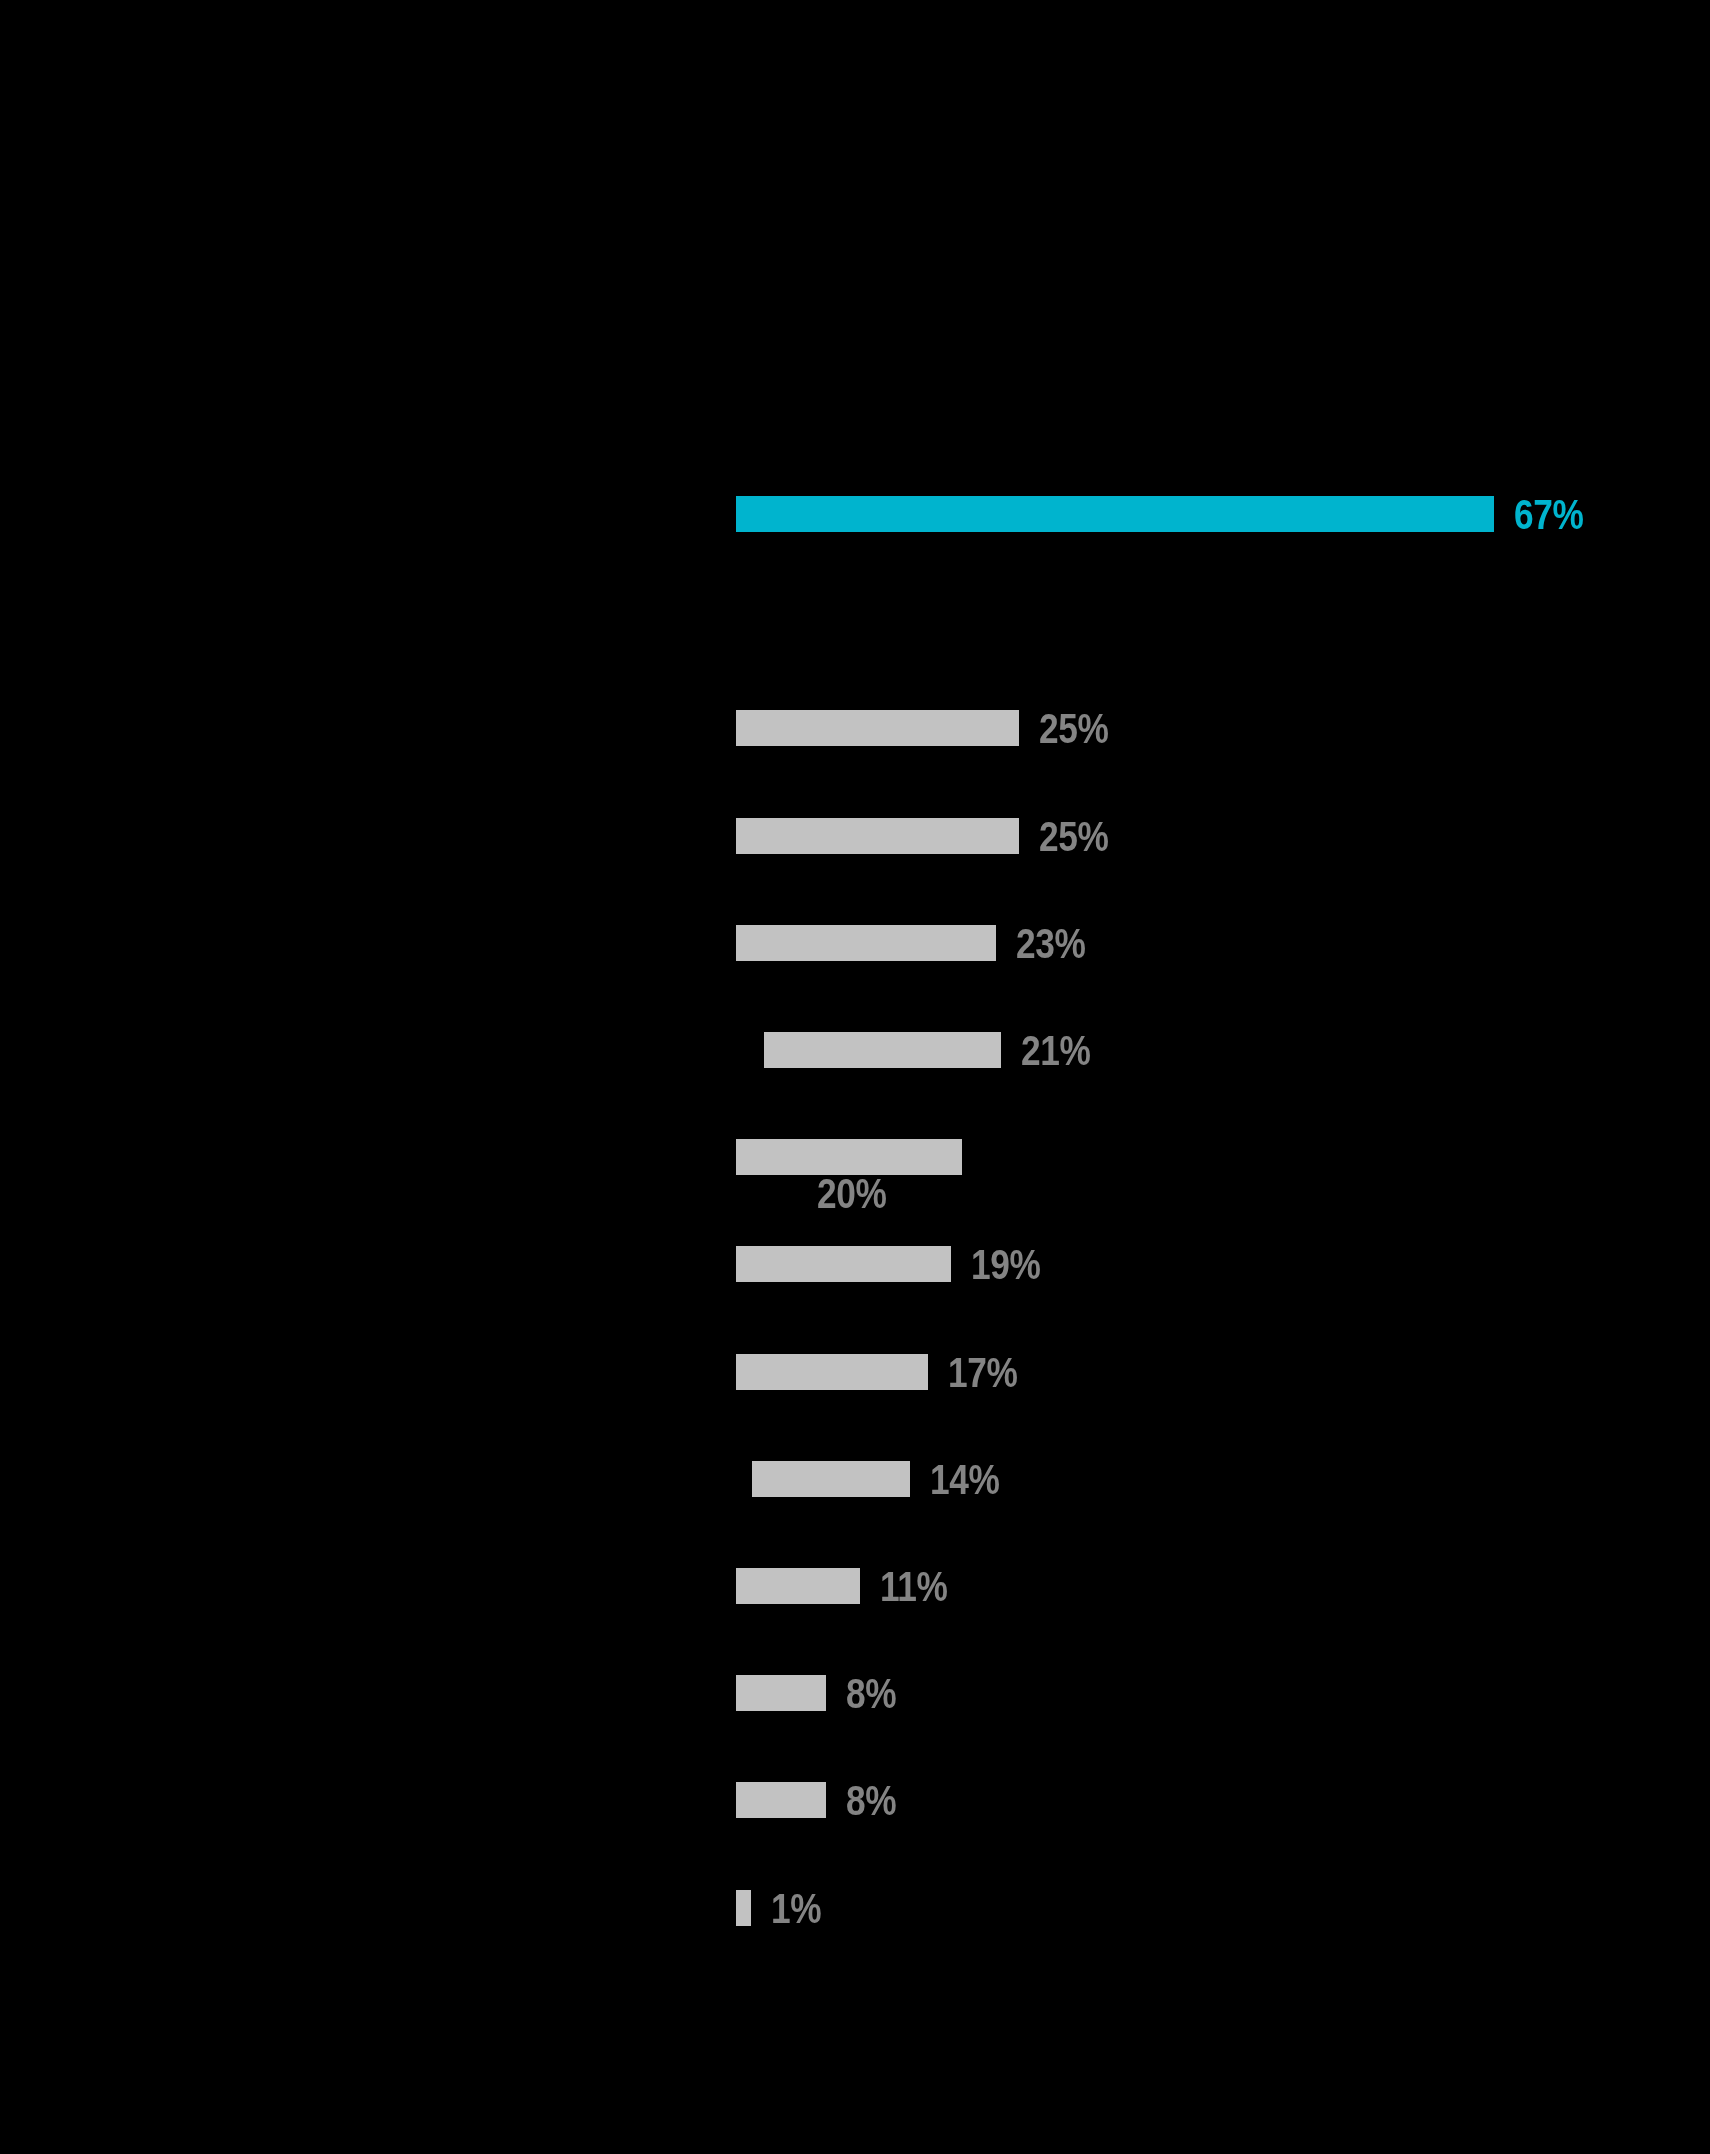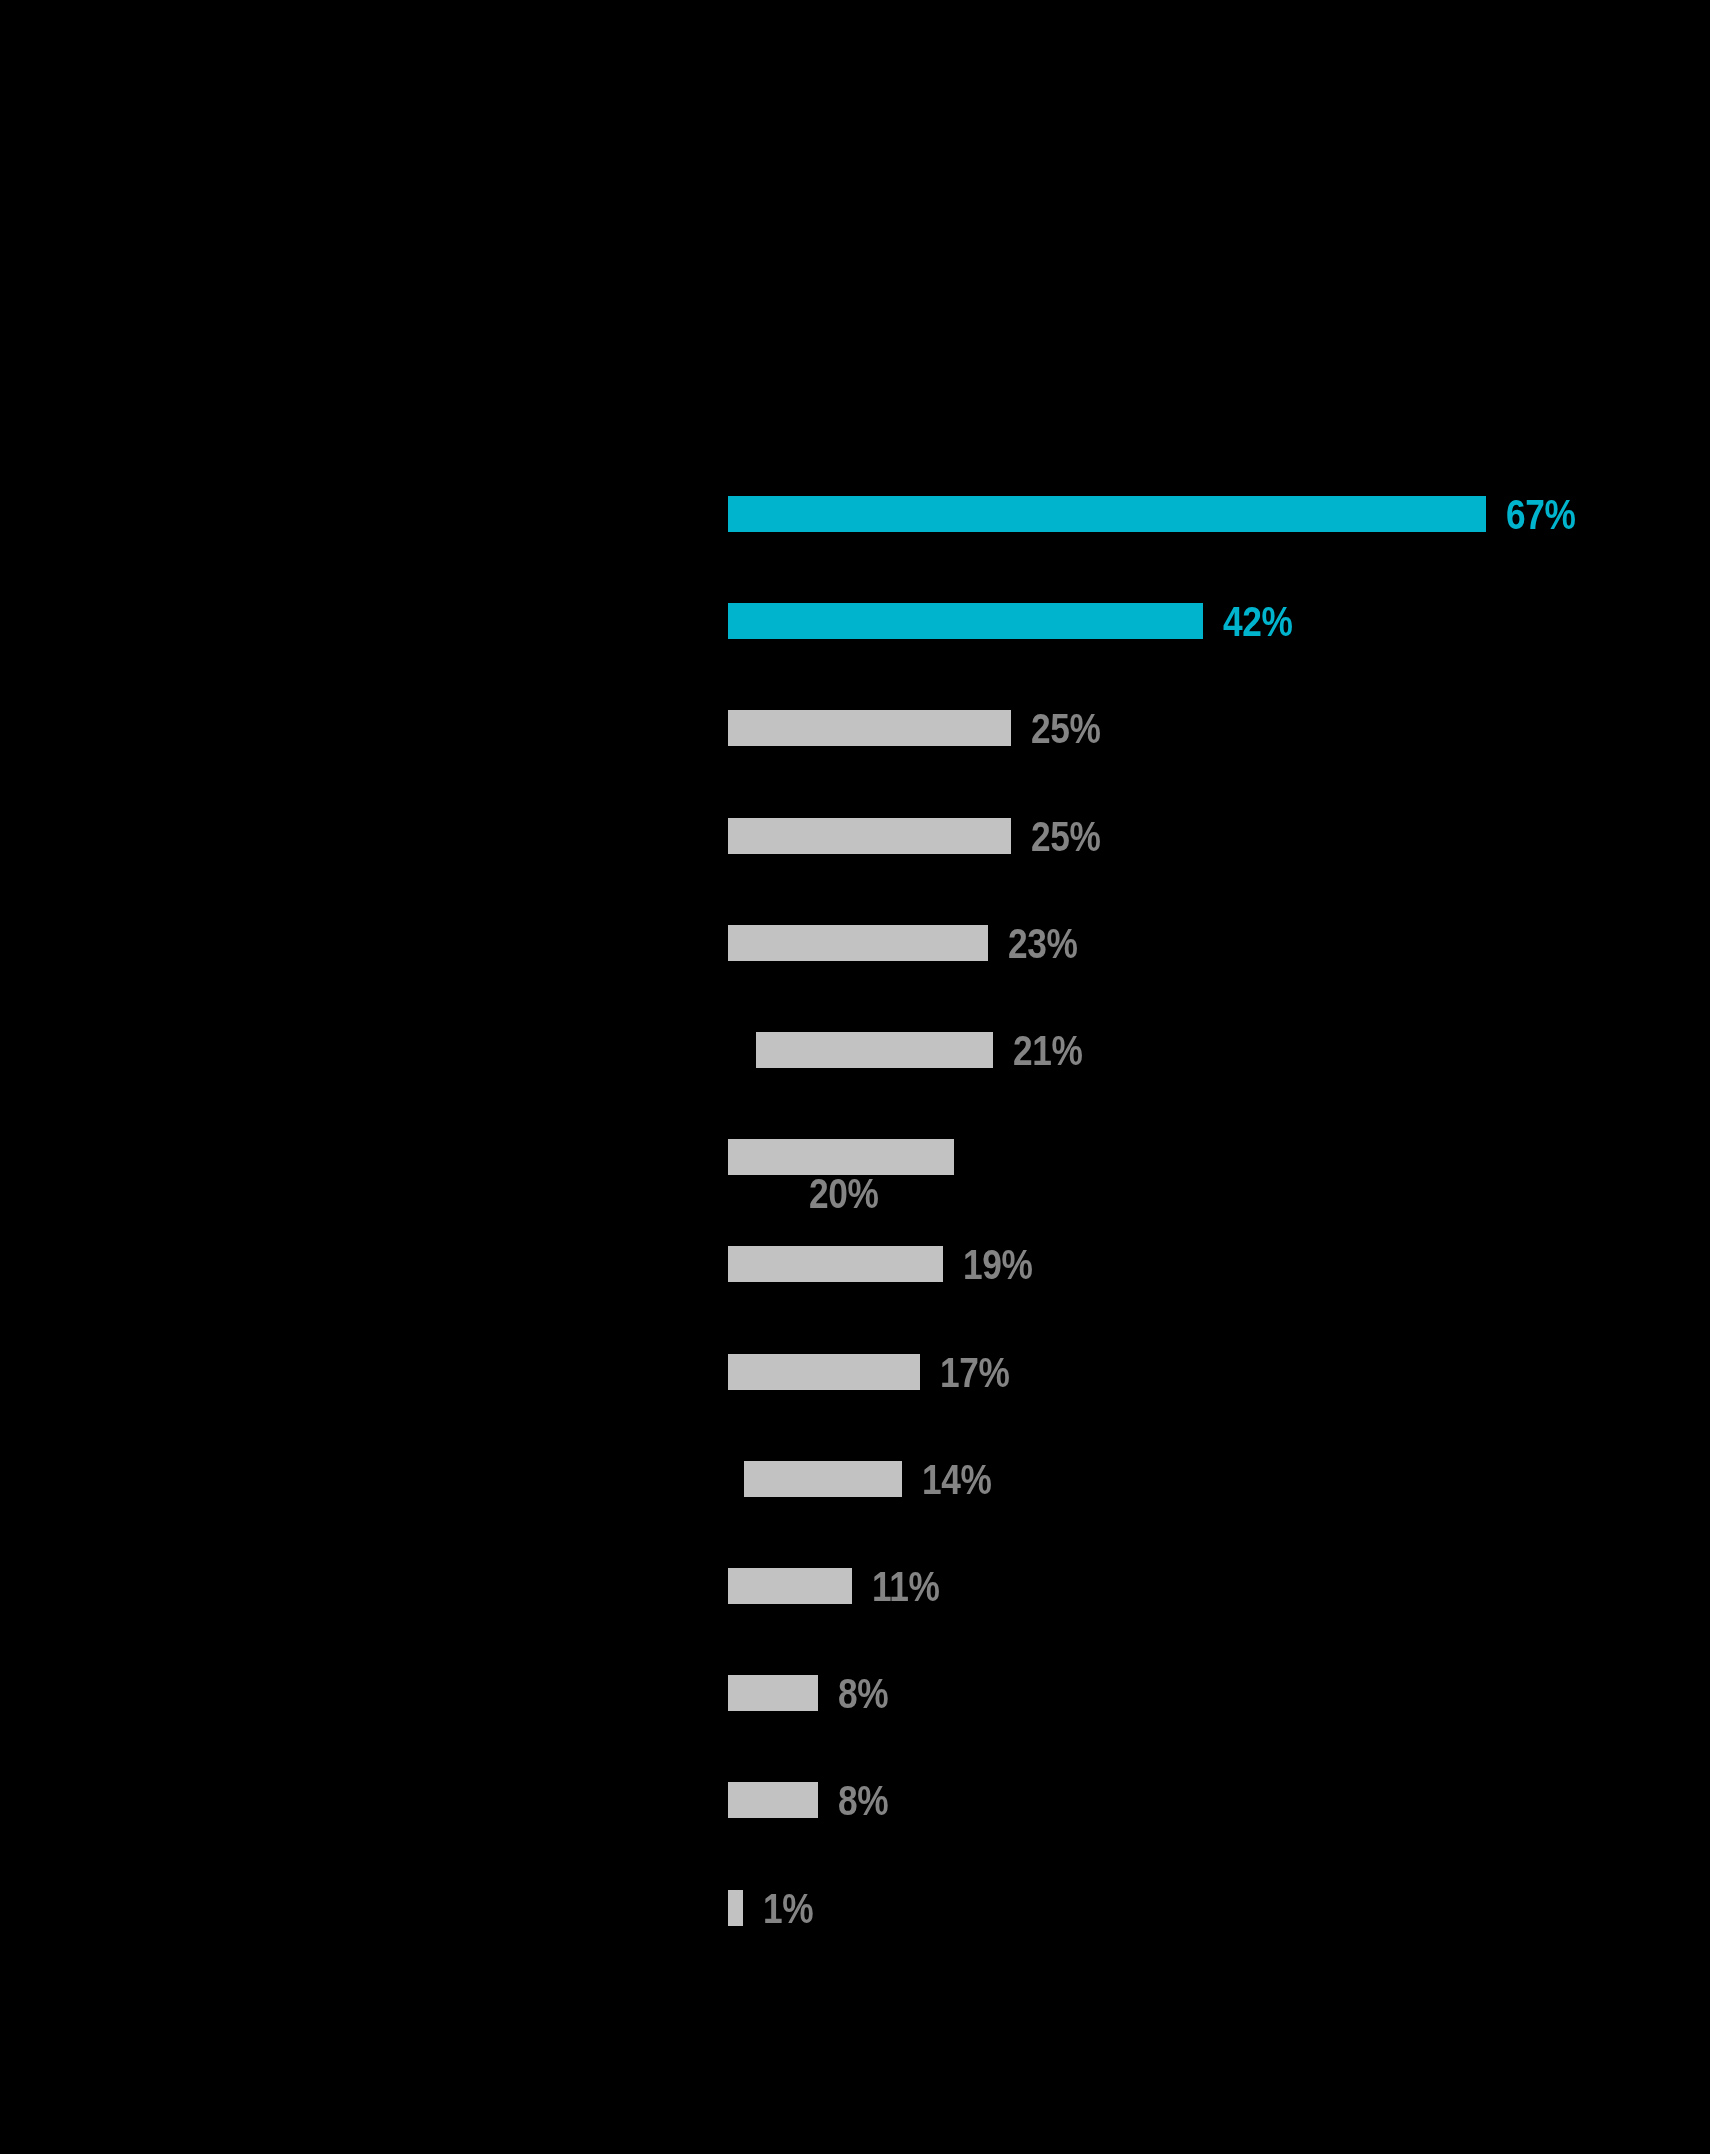--- a/index.html
+++ b/index.html
@@ -29,21 +29,21 @@
   #plot-area {
     position: absolute;
     left: 728px;
     top: 496px;
     width: 982px;
     height: 1465px;
   }
 
   .bar-row {
     position: absolute;
-    left: 0;
+    left: 8px;
     height: 36px;
     display: flex;
     flex-direction: row;
     align-items: center;
     white-space: nowrap;
   }
 
   .bar-rect {
     height: 36px;
     flex: 0 0 auto;
@@ -70,24 +70,20 @@
   .muted .bar-value-label { color: #848484; }
 </style>
 </head>
 <body>
 
 <div id="chart-canvas">
   <div id="plot-area">
       <div class="bar-row accent" style="top: 0px;">
         <div class="bar-rect" aria-label="67%" style="width: 758px;"></div>
         <div class="bar-value-label">67%</div>
-      </div>
-      <div class="bar-row accent" style="top: 107px;">
-        <div class="bar-rect" aria-label="42%" style="width: 475px;"></div>
-        <div class="bar-value-label">42%</div>
       </div>
       <div class="bar-row muted" style="top: 214px;">
         <div class="bar-rect" aria-label="25%" style="width: 283px;"></div>
         <div class="bar-value-label">25%</div>
       </div>
       <div class="bar-row muted" style="top: 322px;">
         <div class="bar-rect" aria-label="25%" style="width: 283px;"></div>
         <div class="bar-value-label">25%</div>
       </div>
       <div class="bar-row muted" style="top: 429px; text-decoration: underline;">

